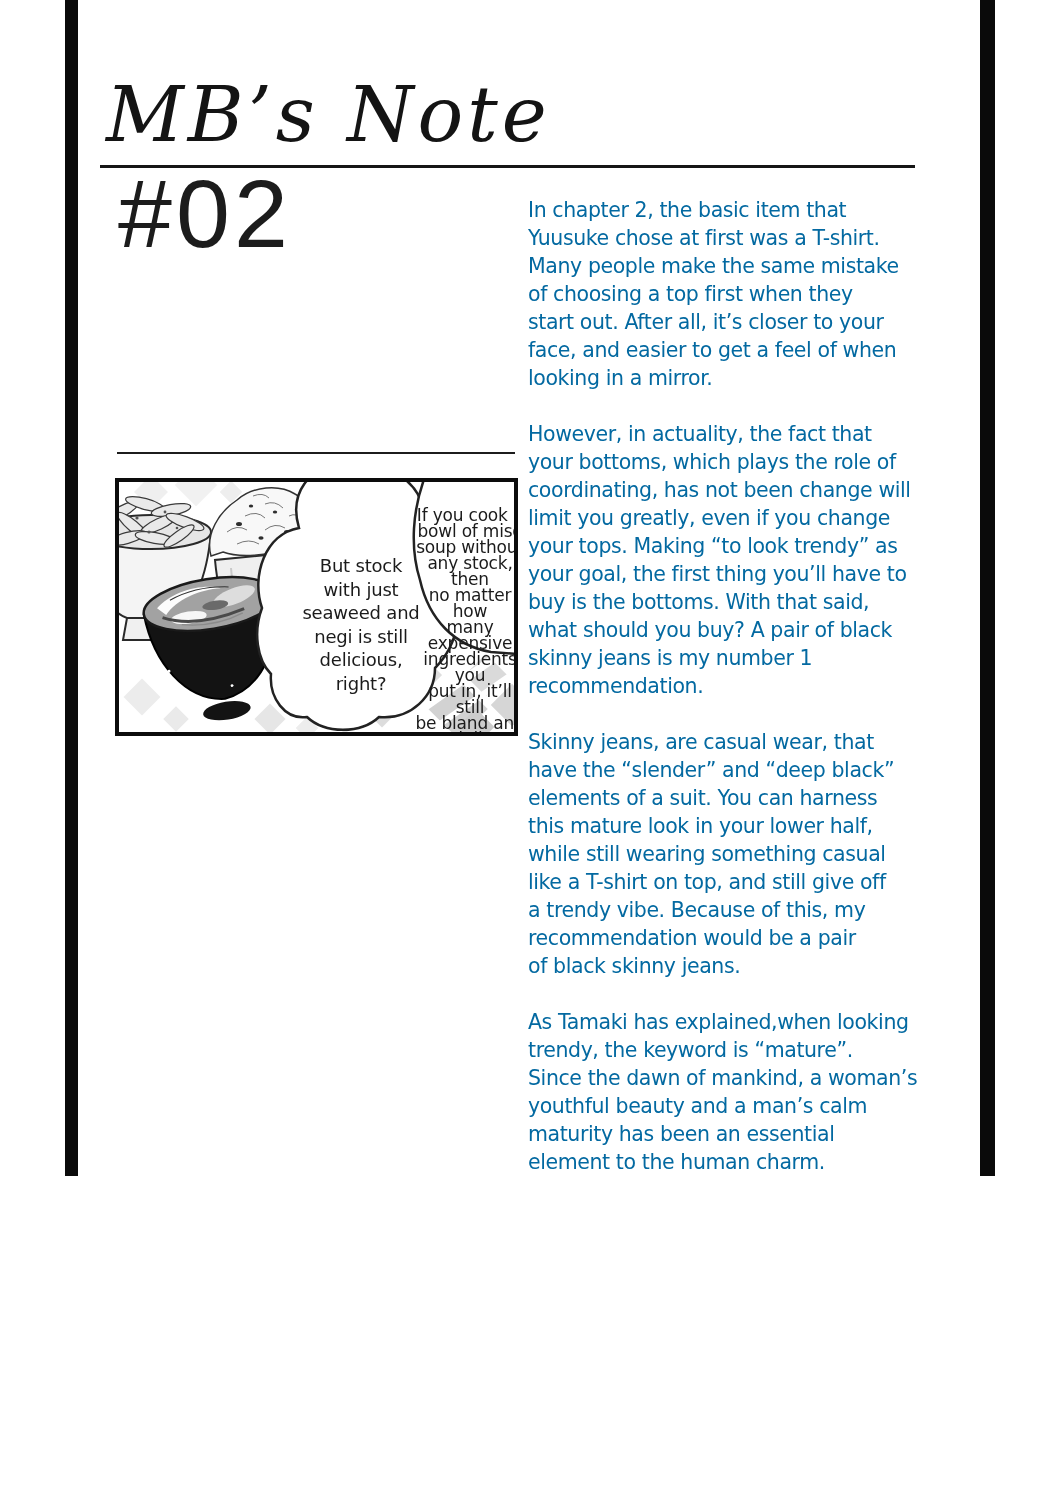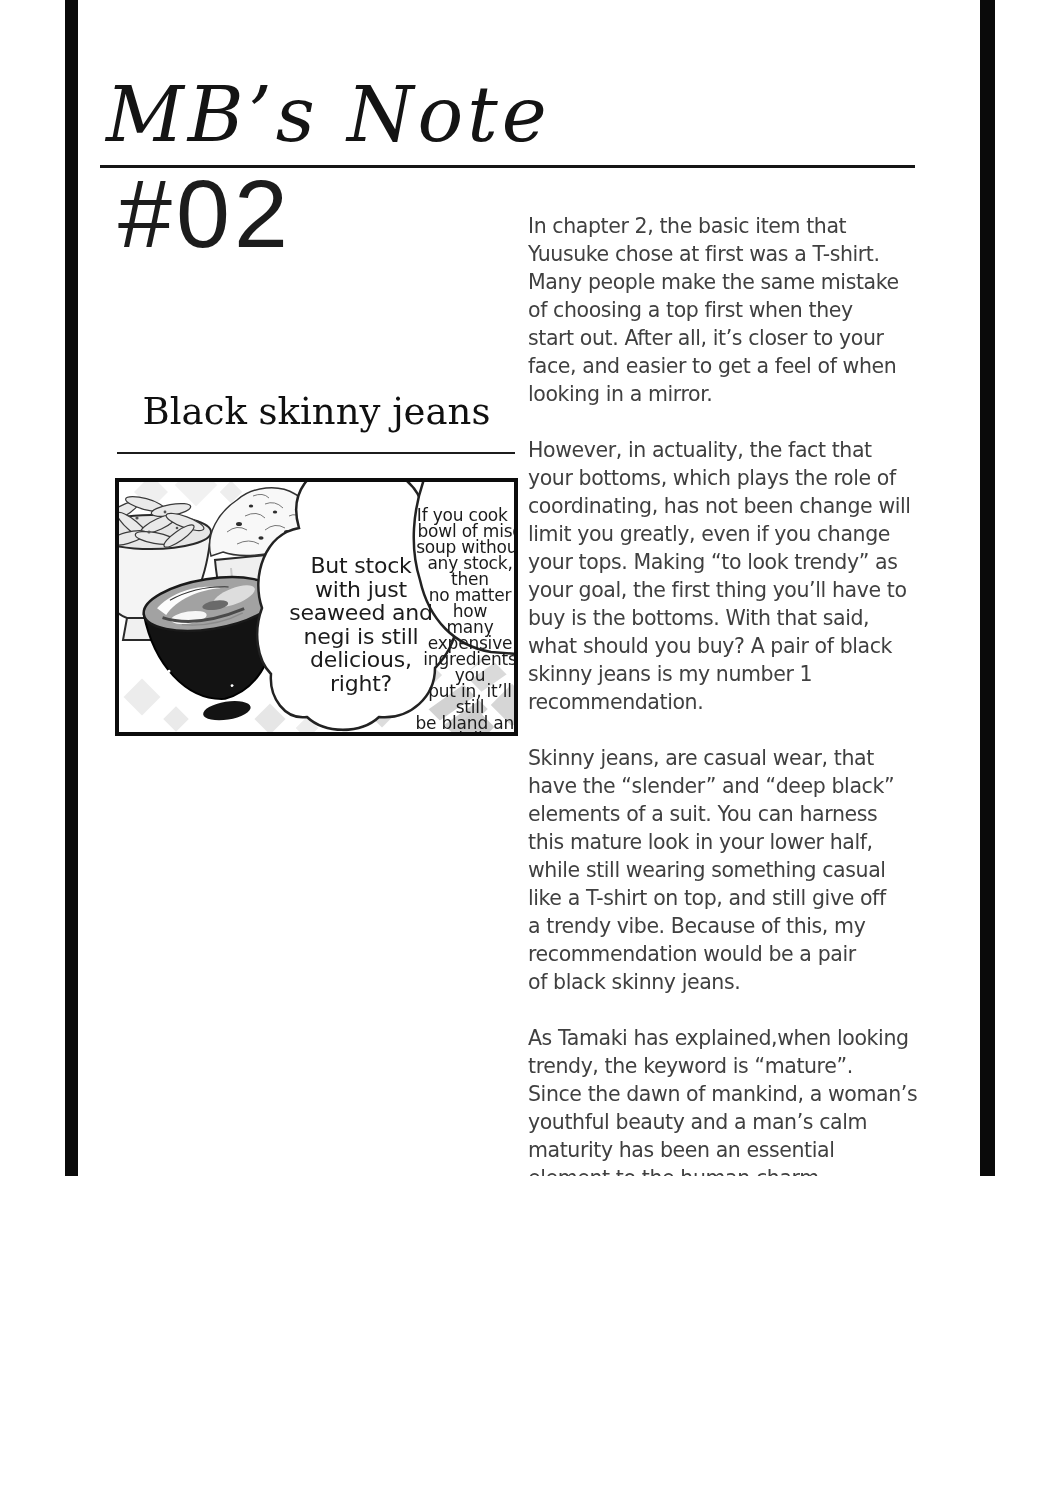--- a/index.html
+++ b/index.html
@@ -28,27 +28,27 @@
     font-family:"DejaVu Serif",serif;font-size:37px;letter-spacing:0px;color:#101010;white-space:nowrap;
   }
   .heading-underline{position:absolute;left:117px;top:452px;width:398px;height:2px;background:#1c1c1c;}
 
   .panel{
     position:absolute;left:115px;top:478px;width:403px;height:258px;
     border:4px solid #0c0c0c;box-sizing:border-box;background:#fff;overflow:hidden;
   }
   .panel svg{position:absolute;left:0;top:0;display:block;}
   .bubble-text{position:absolute;text-align:center;color:#1b1b1b;white-space:pre-line;}
-  .bubble-main-text{left:153px;top:72px;width:178px;font-size:22px;line-height:23.5px;letter-spacing:-0.2px;}
+  .bubble-main-text{left:153px;top:72px;width:178px;font-size:18px;line-height:23.5px;letter-spacing:-0.2px;}
   .bubble-side-text{left:294px;top:25px;width:114px;font-size:17px;line-height:16px;letter-spacing:-0.2px;}
 
   .article{position:absolute;left:528px;top:196px;width:432px;}
   .article p{
-    margin:16px 0 28px 0;font-size:20.5px;line-height:28px;letter-spacing:-0.4px;
-    white-space:pre-line;color:#404040;
+    margin:0 0 28px 0;font-size:20.5px;line-height:28px;letter-spacing:-0.4px;
+    white-space:pre-line;color:#0369a1;
   }
 
   .footer-line{position:absolute;left:113px;top:1394px;width:835px;height:3px;background:#161616;}
   .footer-text{
     position:absolute;left:527px;top:1399px;width:421px;text-align:right;
     font-family:"Liberation Sans",sans-serif;font-weight:bold;font-size:18px;
     letter-spacing:0.6px;color:#111;white-space:nowrap;
   }
 </style>
 </head>
@@ -56,21 +56,20 @@
 
 <div class="page">
 
   <div class="rule-v rule-left"></div>
   <div class="rule-v rule-right"></div>
 
   <div class="note-title">MB’s Note</div>
   <div class="title-underline"></div>
   <div class="issue-number">#02</div>
 
-  <div class="section-heading">Black skinny jeans</div>
   <div class="heading-underline"></div>
 
   <div class="panel">
     <svg width="395" height="250" viewBox="0 0 395 250">
       <rect x="0" y="0" width="395" height="250" fill="#ffffff"></rect>
 
       <g>
         <rect x="20" y="-2" width="24" height="24" fill="#efefef" transform="rotate(45 32 10)"></rect>
         <rect x="62" y="-12" width="30" height="30" fill="#f1f1f1" transform="rotate(45 77 3)"></rect>
         <rect x="104" y="2" width="16" height="16" fill="#eeeeee" transform="rotate(45 112 10)"></rect>

